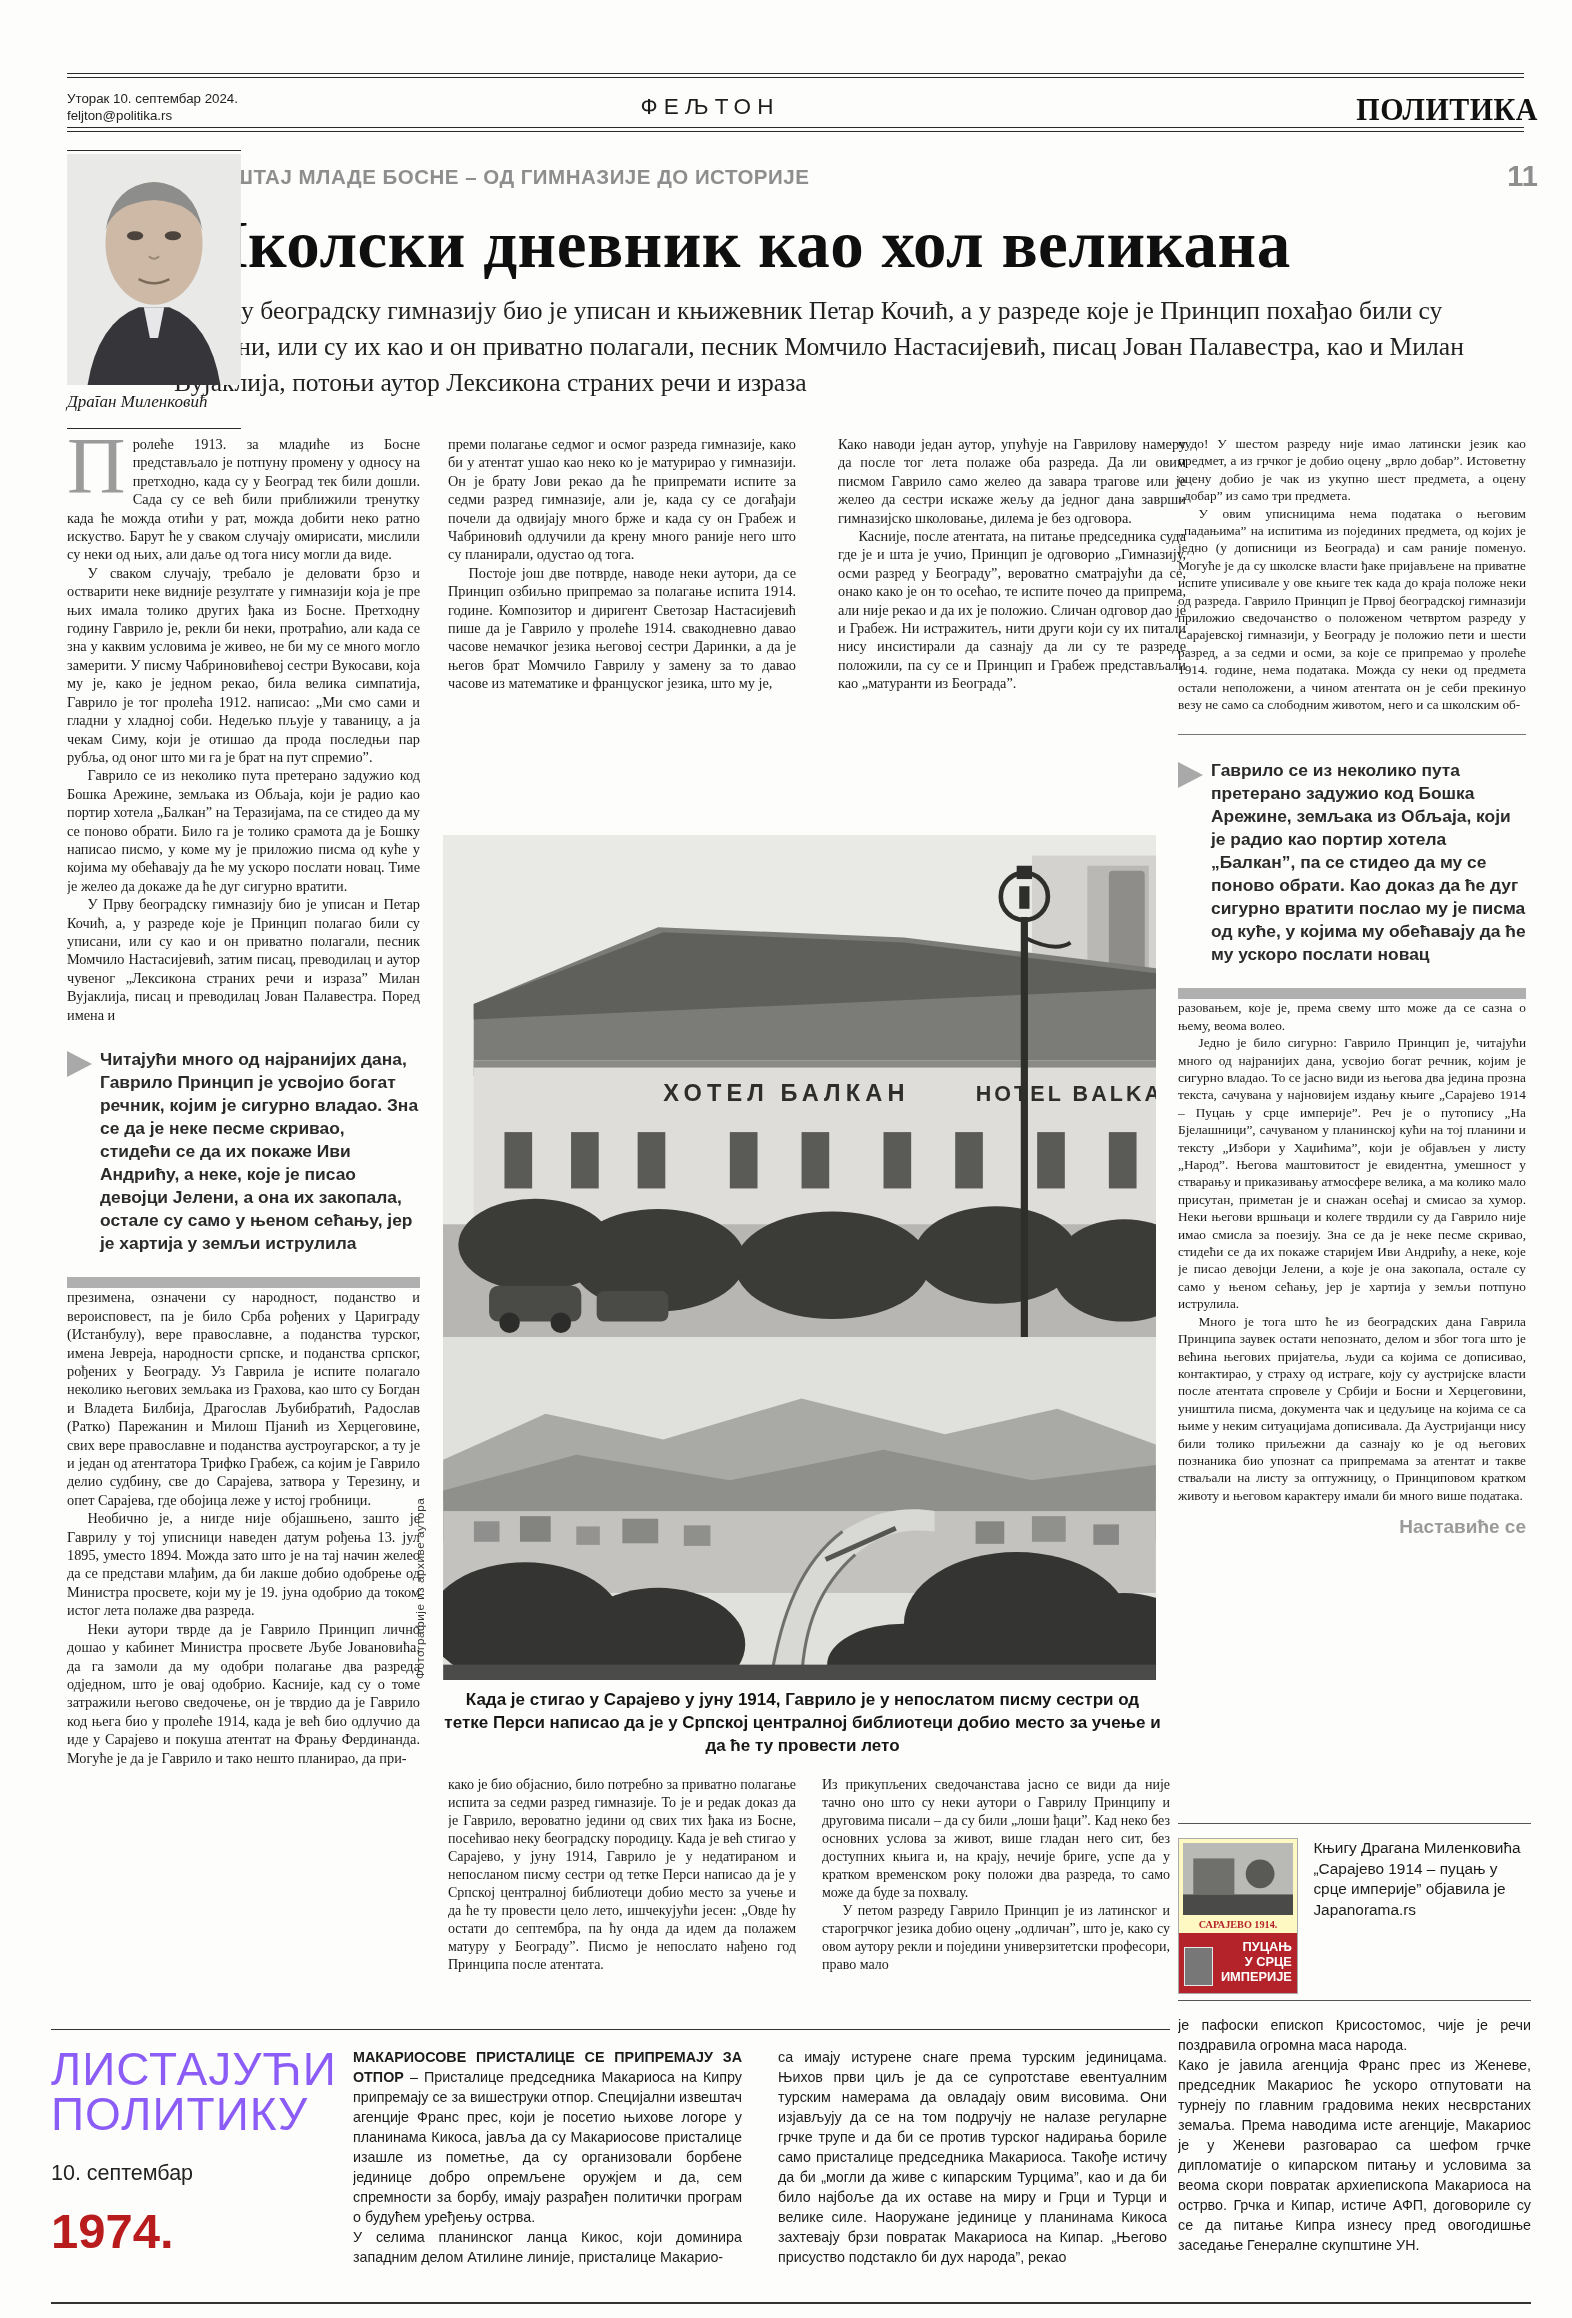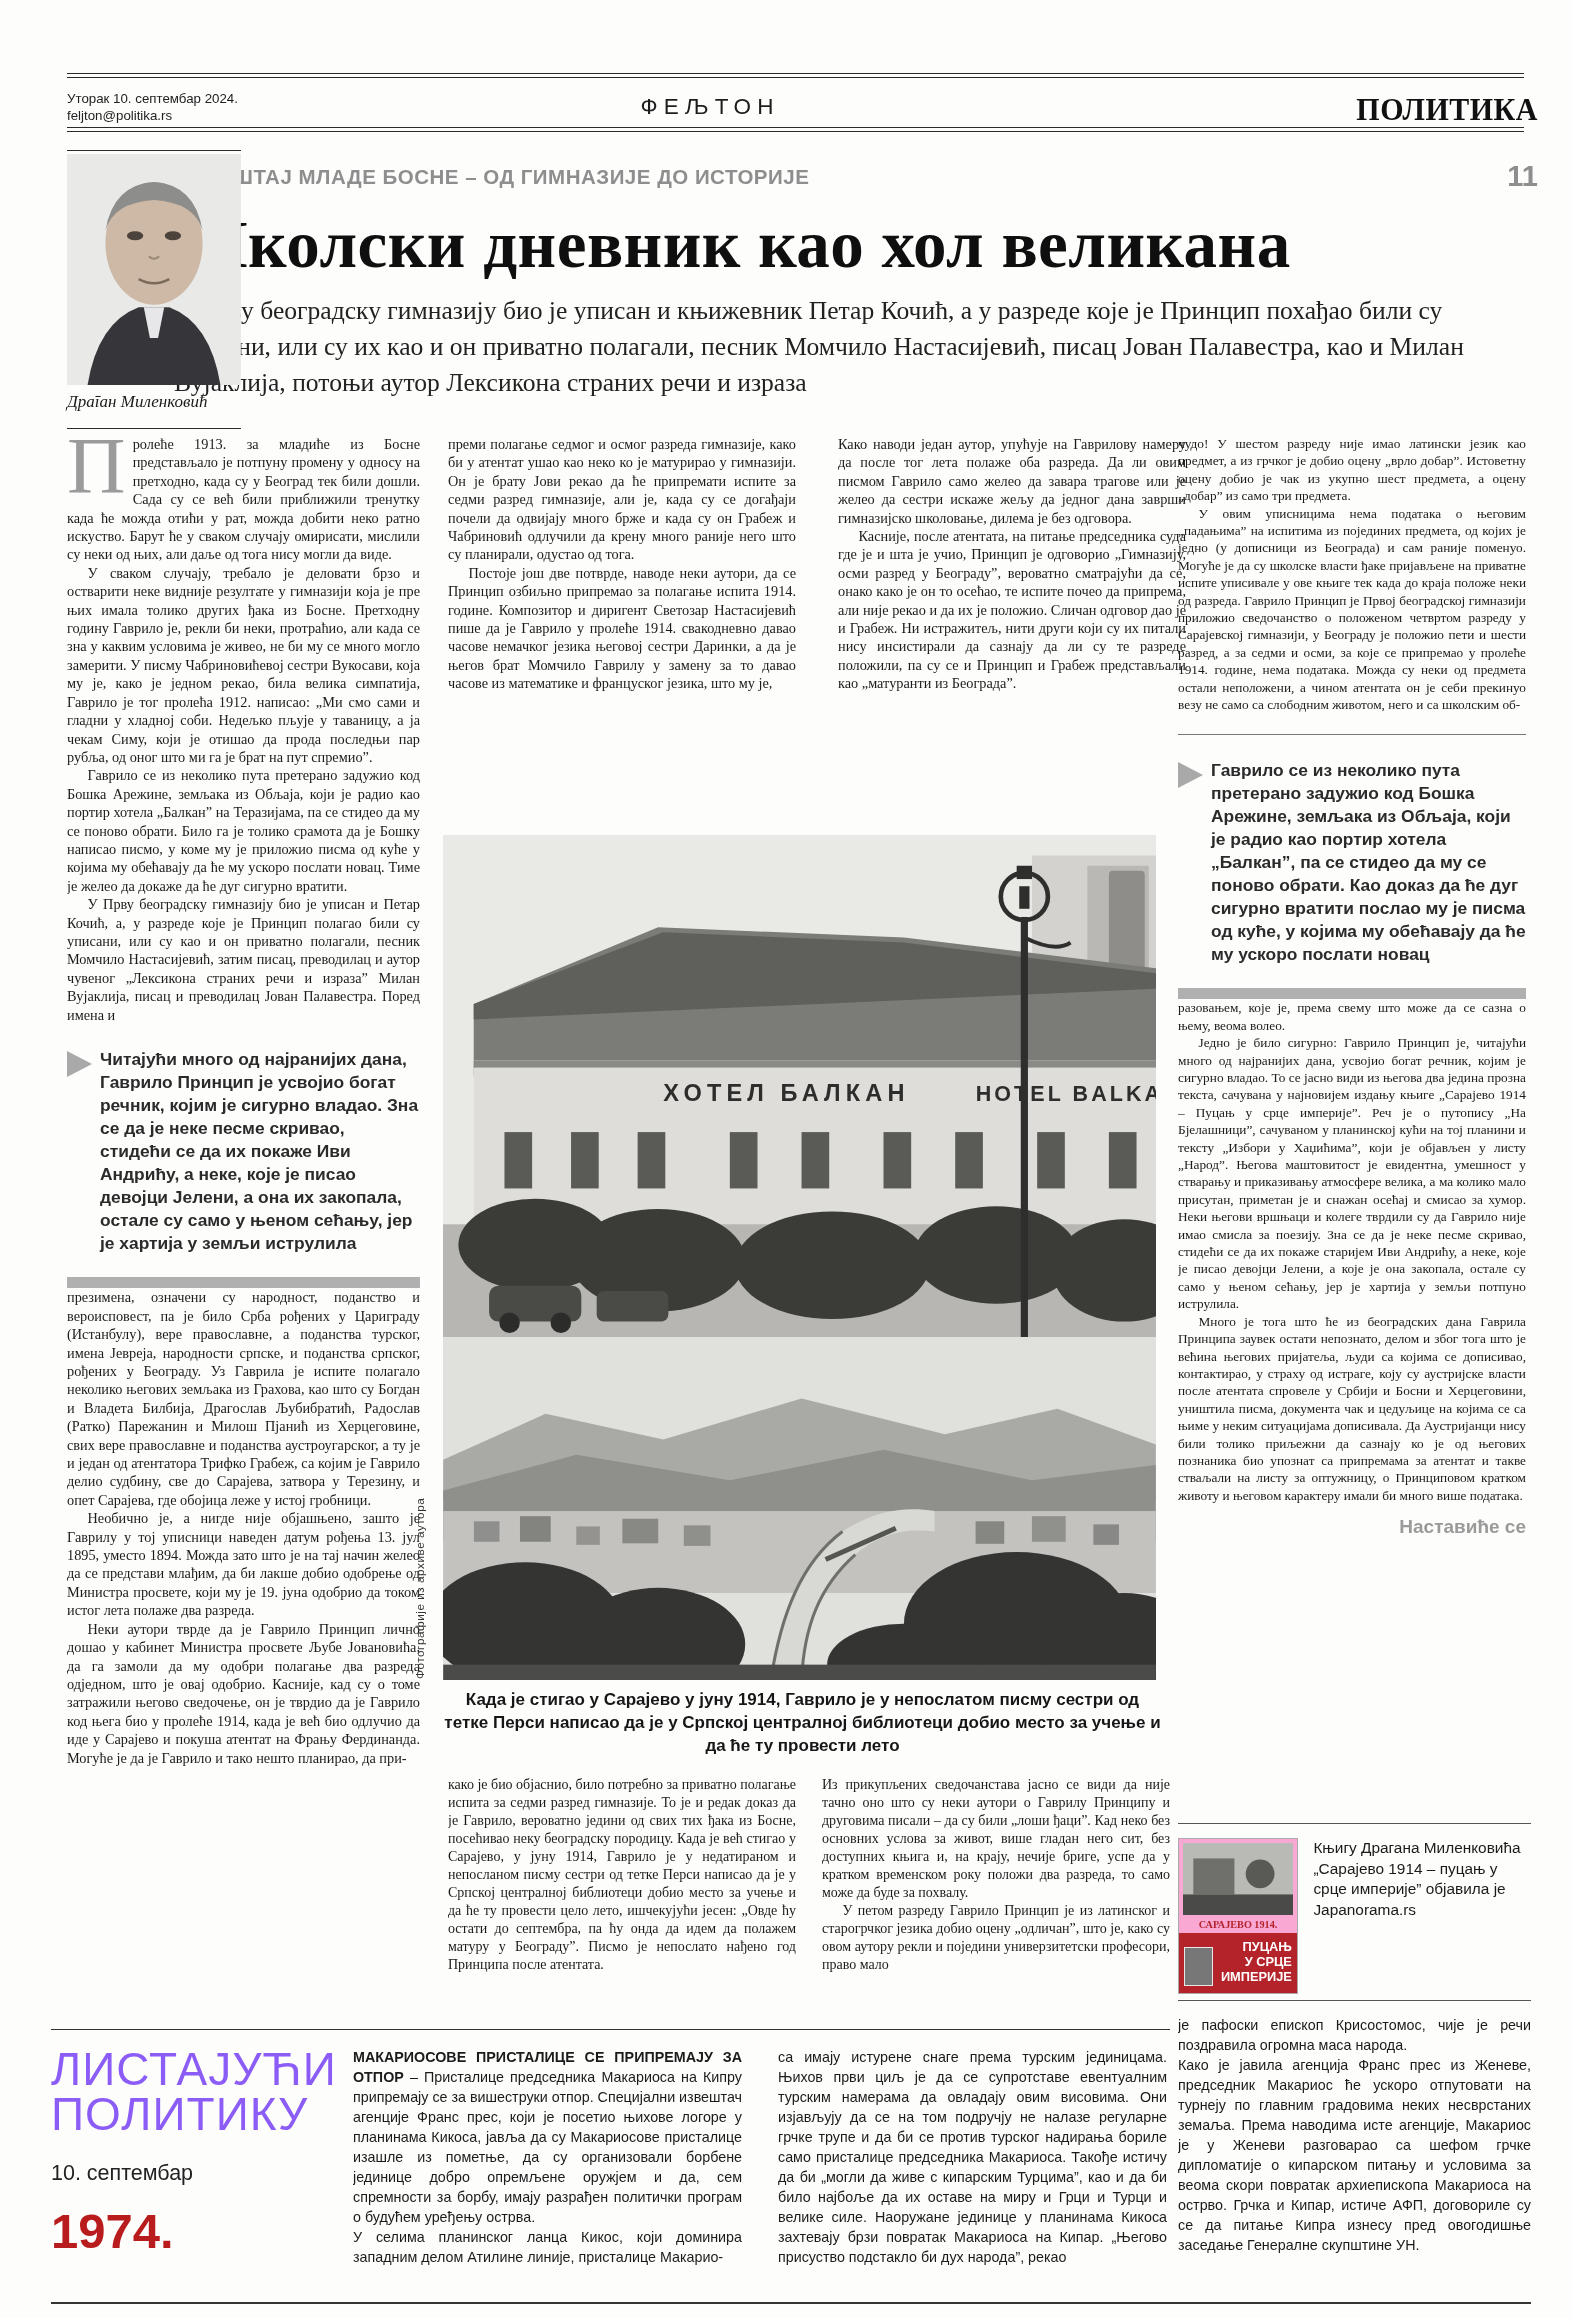--- a/index.html
+++ b/index.html
@@ -55,21 +55,21 @@
   .photo-block svg{display:block;}
   .photo-credit{top:1454px;left:413px;height:225px;writing-mode:vertical-rl;transform:rotate(180deg);
     font-size:11.8px;color:#333;letter-spacing:0.5px;}
   .caption{top:1688px;left:444px;width:717px;font-weight:bold;font-size:17px;line-height:23px;color:#161616;text-align:center;}
 
   
   .continued{display:block;text-align:right;font-family:"Liberation Sans","DejaVu Sans",sans-serif;
     font-weight:bold;color:#9a9a9a;font-size:19px;margin-top:14.3px;}
   .promo{top:1823px;left:1178px;width:353px;height:177px;}
   .promo-inner{display:flex;gap:15.4px;padding-top:15.4px;}
-  .book{width:118px;height:154px;border:0.5px solid #aaa;background:#f9a8d4;flex:0 0 auto;position:relative;}
+  .book{width:118px;height:154px;border:0.5px solid #aaa;background:#fef9c3;flex:0 0 auto;position:relative;}
   .book-photo{width:110px;height:72px;margin:4.1px auto 0 auto;display:block;}
   .book-title{text-align:center;color:#b5232a;font-weight:bold;font-size:10.2px;margin-top:3.1px;
     font-family:"Liberation Serif","DejaVu Serif",serif;}
   .book-red{position:absolute;bottom:0;left:0;width:100%;height:60px;background:#b5232a;}
   .book-red .sub{color:#fff;font-weight:bold;font-size:12.8px;line-height:15px;text-align:right;
     padding:6.1px 5.1px 0 0;font-family:"Liberation Sans","DejaVu Sans",sans-serif;}
   .book-port{position:absolute;left:5.1px;bottom:7.2px;width:27px;height:37px;background:#777;
     border:1px solid #e8e8e8;}
   .promo-text{font-family:"Liberation Sans","DejaVu Sans",sans-serif;font-size:15.4px;line-height:20.5px;color:#1b1b1b;}
 

